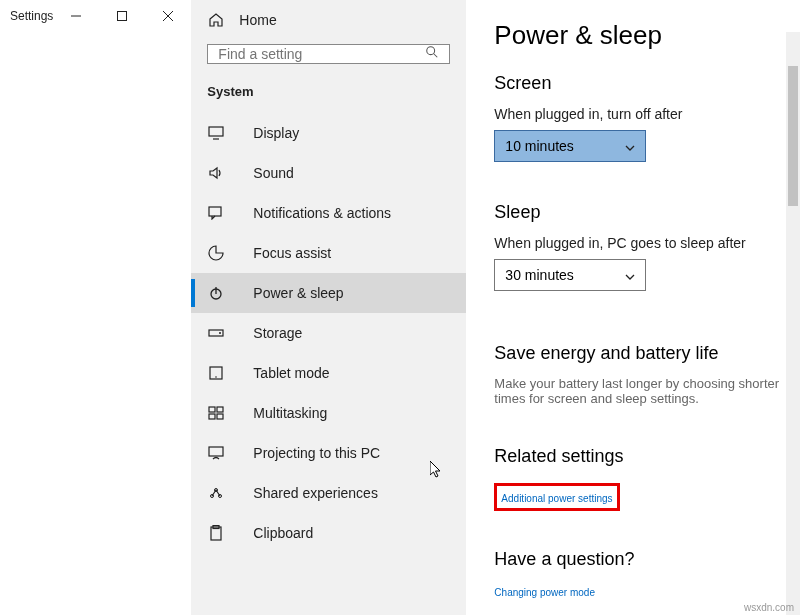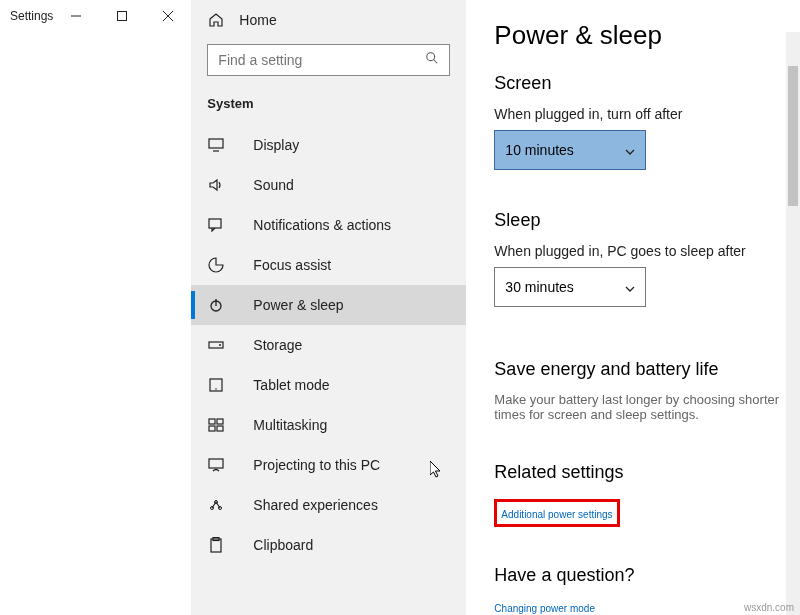--- a/index.html
+++ b/index.html
@@ -8,33 +8,33 @@
     .titlebar { display: flex; align-items: center; height: 32px; padding-left: 10px; }
     .titlebar-title { font-size: 12px; color: #222; flex: 1; }
     .window-controls { display: flex; }
     .win-btn { width: 46px; height: 32px; display: flex; align-items: center; justify-content: center; }
     .win-btn svg { width: 10px; height: 10px; }
     .content { display: flex; flex: 1; overflow: hidden; }
     .sidebar { width: 275px; background: #f1f1f1; display: flex; flex-direction: column; padding-top: 4px; }
     .home-row { display: flex; align-items: center; padding: 8px 16px; gap: 14px; font-size: 14px; color: #222; cursor: pointer; }
     .home-row .icon { width: 18px; display: flex; justify-content: center; }
     .search-wrap { padding: 8px 16px 14px 16px; }
-    .search-box { display: flex; align-items: center; border: 1px solid #888; background: #fff; height: 32px; padding: 0 10px; }
+    .search-box { display: flex; align-items: center; border: 1px solid #888; background: #fff; height: 20px; padding: 0 10px; }
     .search-box input { border: none; outline: none; flex: 1; font-size: 14px; background: transparent; }
     .section-label { font-size: 13px; font-weight: 700; padding: 6px 16px 14px 16px; color: #222; }
     .nav { display: flex; flex-direction: column; }
     .nav-item { display: flex; align-items: center; height: 40px; padding: 0 16px; gap: 28px; font-size: 14px; color: #222; cursor: pointer; position: relative; }
     .nav-item.active { background: #d8d8d8; }
     .nav-item.active::before { content: ""; position: absolute; left: 0; top: 6px; bottom: 6px; width: 4px; background: #0078d4; }
     .nav-item .icon { width: 18px; display: flex; justify-content: center; align-items: center; }
     .main { flex: 1; padding: 20px 0 0 28px; overflow-y: auto; position: relative; }
     .page-title { font-size: 26px; font-weight: 400; margin-bottom: 22px; }
     .subhead { font-size: 18px; font-weight: 400; margin-bottom: 12px; }
     .field-label { font-size: 14px; color: #222; margin-bottom: 8px; }
-    .dropdown { display: inline-flex; align-items: center; justify-content: space-between; width: 152px; height: 40px; border: 1px solid #777; padding: 0 10px; font-size: 14px; cursor: pointer; }
+    .dropdown { display: inline-flex; align-items: center; justify-content: space-between; width: 152px; height: 32px; border: 1px solid #777; padding: 0 10px; font-size: 14px; cursor: pointer; }
     .dropdown.selected { background: #8eb7df; border-color: #3a6aa0; }
     .section-gap { height: 40px; }
     .section-gap-sm { height: 28px; }
     .desc { font-size: 13px; color: #666; margin-top: 6px; }
     .link { color: #0067c0; font-size: 10px; cursor: pointer; display: inline-block; }
     .highlight-box { display: inline-block; border: 3px solid #e60000; padding: 2px 4px; margin-top: 4px; }
     .cursor-arrow { position: absolute; left: 430px; top: 461px; pointer-events: none; }
     .scrollbar { position: absolute; right: 0; top: 32px; bottom: 0; width: 14px; background: #f0f0f0; }
     .scrollthumb { position: absolute; right: 2px; top: 34px; width: 10px; height: 140px; background: #c2c2c2; }
     .watermark { position: absolute; right: 6px; bottom: 2px; font-size: 10px; color: #999; }

